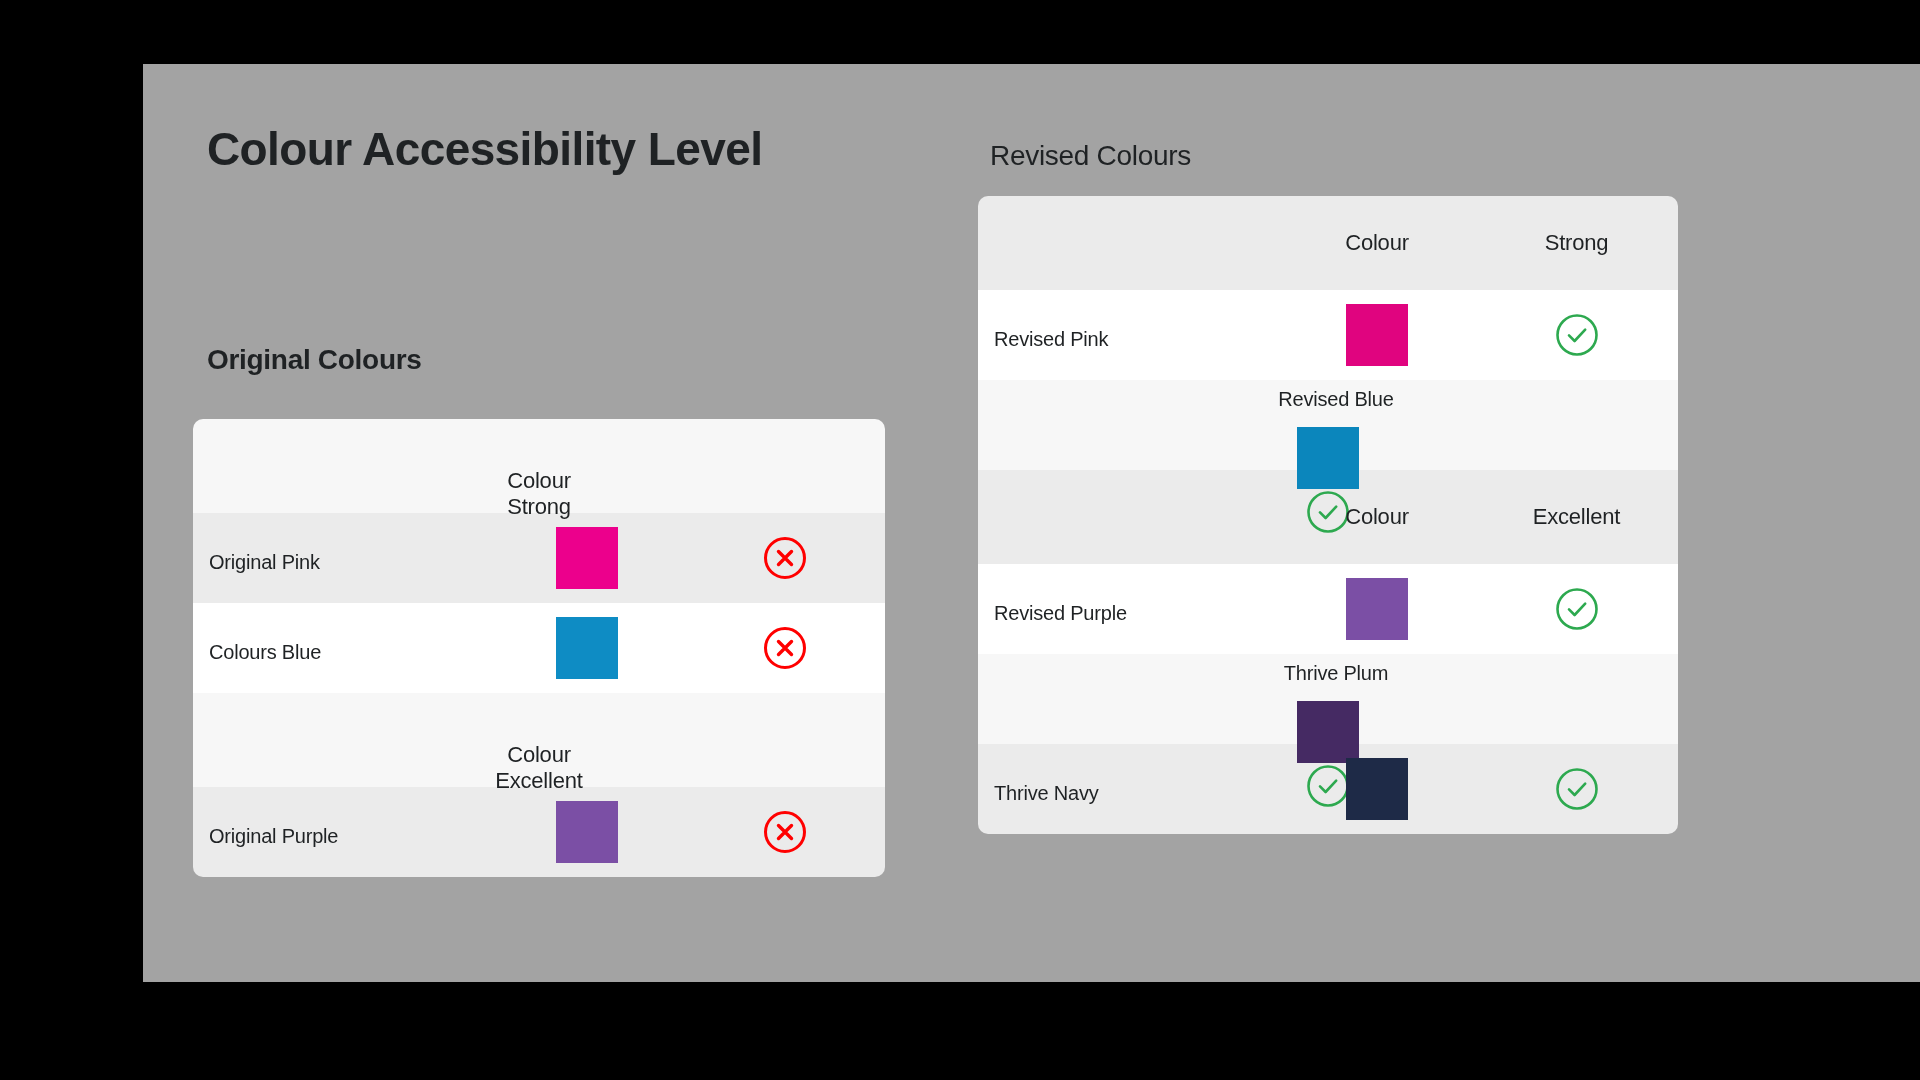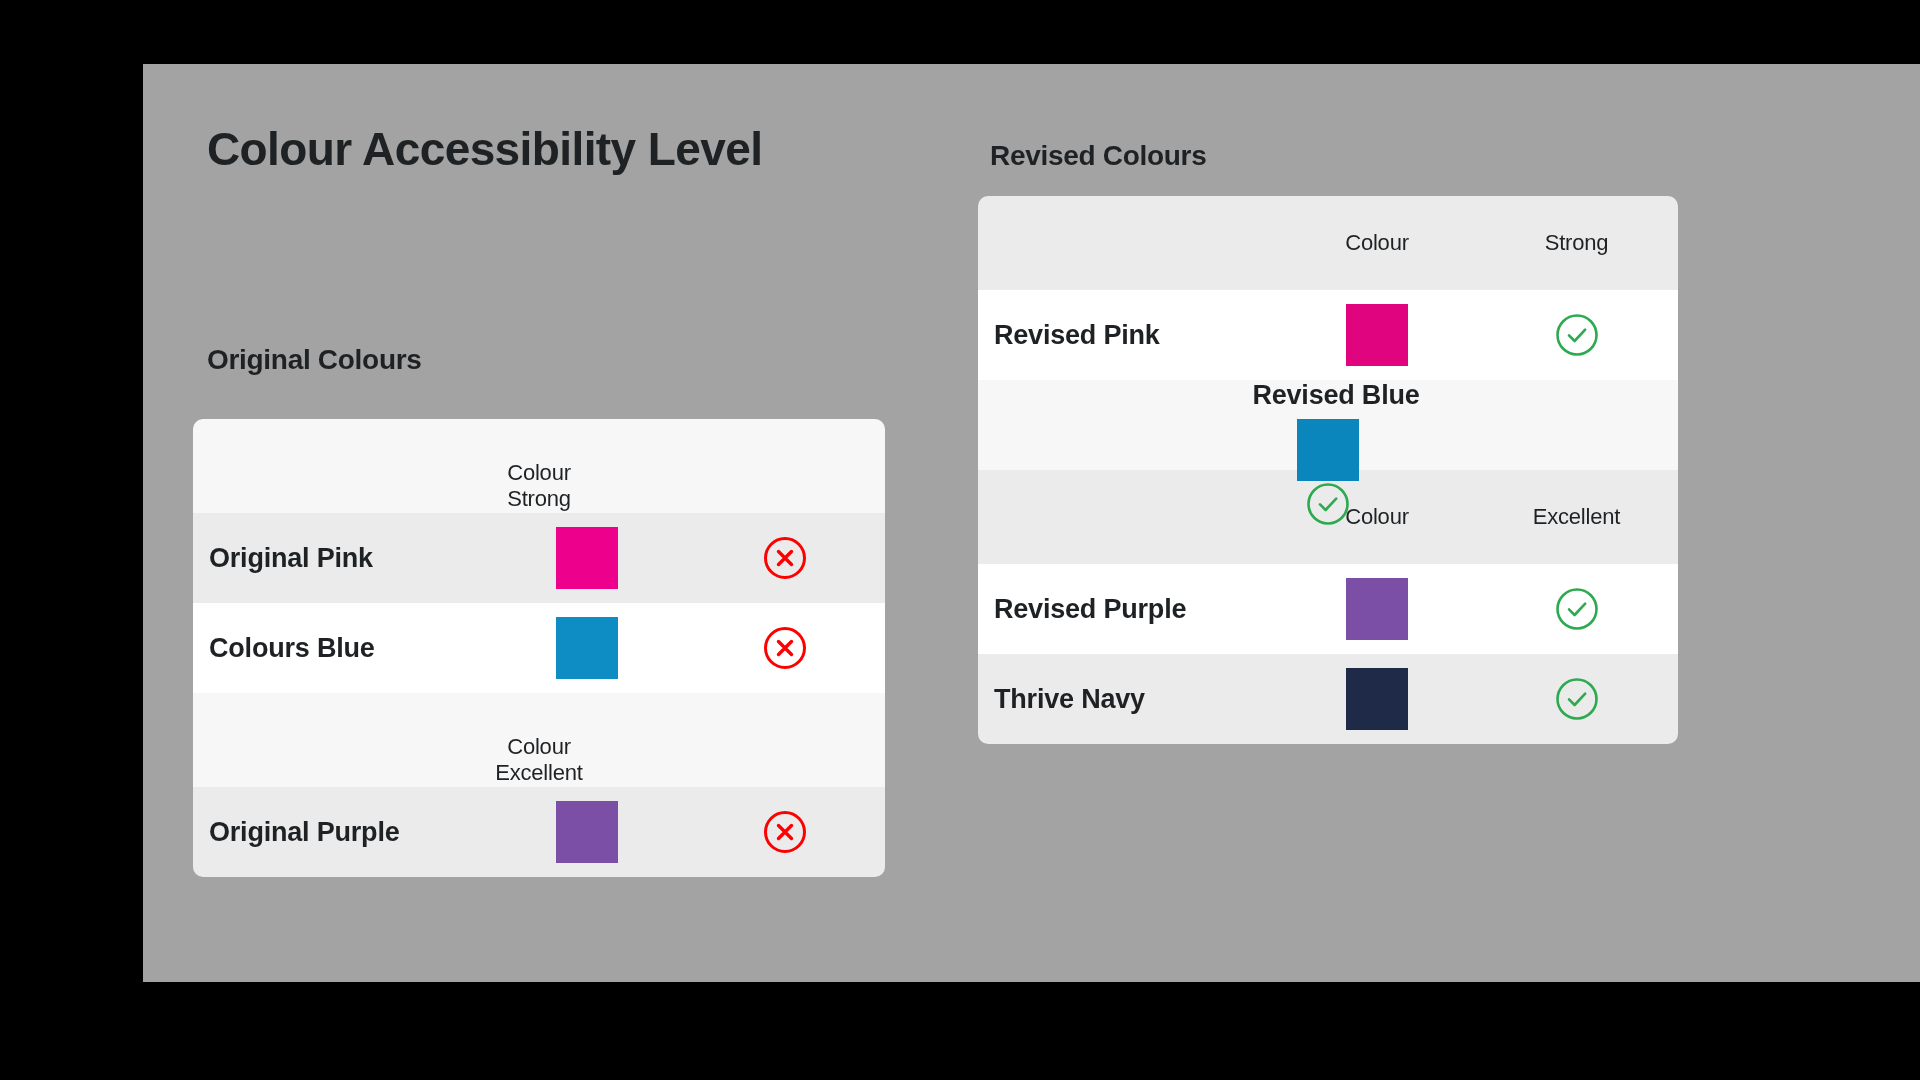--- a/index.html
+++ b/index.html
@@ -50,21 +50,21 @@
   
   #right-panel {
     position:absolute;
     left:793px; top:0px;
     width:841px; height:918px;
   }
   #right-section-title {
     position:absolute;
     left:54px; top:76px;
     font-size:28px;
-    font-weight:bold;
+    font-weight:normal;
     letter-spacing:-0.3px;
     color:#1f2224;
     white-space:nowrap;
   }
   #right-table {
     position:absolute;
     left:42px; top:132px;
     width:700px;
   }
 
@@ -80,25 +80,26 @@
   .row.bg-light  { background:#f7f7f7;flex-direction:column; }
   .row.bg-gray   { background:#ebebeb; }
   .row.bg-white  { background:#ffffff; }
 
   .rt { border-top-left-radius:10px; border-top-right-radius:10px; }
   .rb { border-bottom-left-radius:10px; border-bottom-right-radius:10px;align-items:center; }
 
   .c-name {
     flex:0 0 43%;
     padding-left:16px;
-    font-size:27px;
-    font-weight:bold;
+    font-size:20px;
+    font-weight:normal;
     letter-spacing:-0.2px;
     color:#1f2224;
     white-space:nowrap;
+    margin-top:8px;
   }
   .c-colour {
     flex:0 0 28%;
     display:flex;
     align-items:center;
     justify-content:center;
   }
   .c-level {
     flex:0 0 29%;
     display:flex;
@@ -265,20 +266,34 @@
         <div class="c-level">
           <span class="status-slot">
               <svg class="icon-svg" width="46" height="46" viewBox="0 0 46 46">
                 <circle cx="23" cy="23" r="19.5" fill="none" stroke="#2da94f" stroke-width="2.6"></circle>
                 <path d="M15 23.4 L20.6 29 L31.2 17.6" fill="none" stroke="#2da94f" stroke-width="2.6" stroke-linecap="round" stroke-linejoin="round"></path>
               </svg>
             </span>
         </div>
       </div>
 
+      <div class="row bg-light">
+        <div class="c-name">Thrive Plum</div>
+        <div class="c-colour">
+          <span class="swatch" style="background: rgb(69, 42, 99);"></span>
+        </div>
+        <div class="c-level">
+          <span class="status-slot">
+              <svg class="icon-svg" width="46" height="46" viewBox="0 0 46 46">
+                <circle cx="23" cy="23" r="19.5" fill="none" stroke="#2da94f" stroke-width="2.6"></circle>
+                <path d="M15 23.4 L20.6 29 L31.2 17.6" fill="none" stroke="#2da94f" stroke-width="2.6" stroke-linecap="round" stroke-linejoin="round"></path>
+              </svg>
+            </span>
+        </div>
+      </div>
 
       <div class="row bg-gray rb">
         <div class="c-name">Thrive Navy</div>
         <div class="c-colour">
           <span class="swatch" style="background: rgb(30, 42, 71);"></span>
         </div>
         <div class="c-level">
           <span class="status-slot">
               <svg class="icon-svg" width="46" height="46" viewBox="0 0 46 46">
                 <circle cx="23" cy="23" r="19.5" fill="none" stroke="#2da94f" stroke-width="2.6"></circle>

